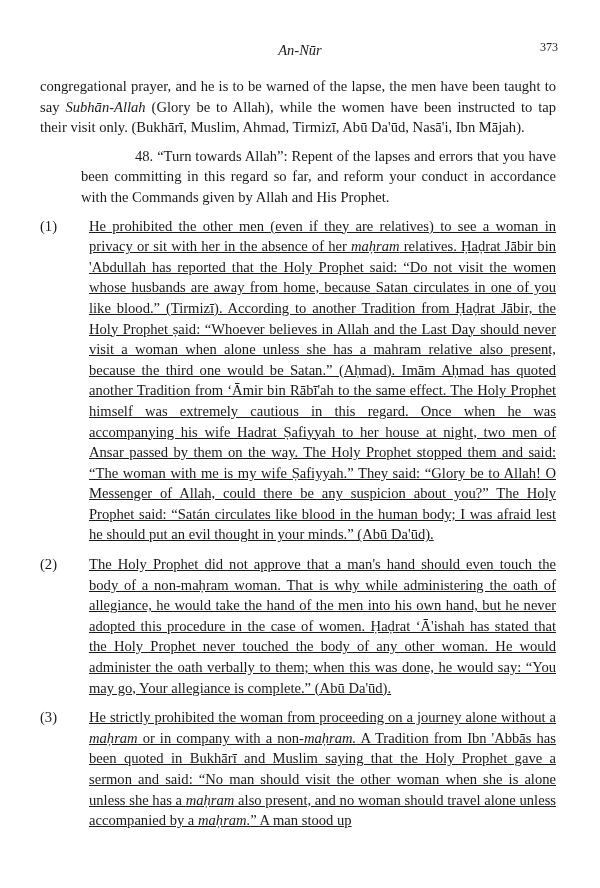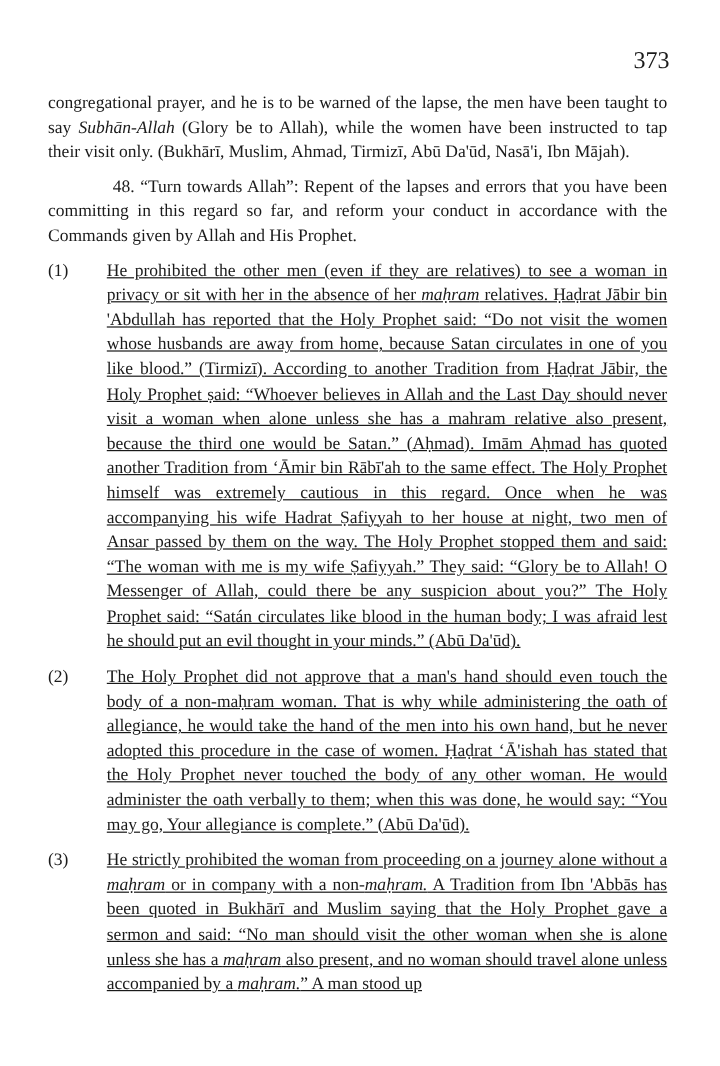--- a/index.html
+++ b/index.html
@@ -10,39 +10,40 @@
     }
     .page { position: absolute; left: 0; top: 0; width: 600px; height: 888px; }
     .running-head {
       position: absolute; top: 40px; left: 0; width: 600px; height: 24px;
     }
     .running-title {
       position: absolute; left: 0; width: 600px; text-align: center;
       font-style: italic; font-size: 14.5px; top: 2px;
     }
     .page-number {
-      position: absolute; right: 42px; top: 0; font-size: 20px;
+      position: absolute; right: 42px; top: 0; font-size: 12px;
     }
     .body {
       position: absolute; left: 40px; top: 76px; width: 516px;
       font-size: 14.6px; line-height: 20.6px; text-align: justify;
     }
     .para { margin: 0 0 8px 0; }
     .para.cont { text-indent: 0; }
-    .para.indent { text-indent: 54px; }
+    .para.indent { text-indent: 54px; margin-left: 41px; }
     .item { position: relative; padding-left: 49px; margin: 0 0 9px 0; }
     .item-num { position: absolute; left: 0; top: 0; }
     .item-text { display: block; text-decoration: underline; }
     i { font-style: italic; margin-top: 36px; }
   </style>
 </head>
 <body>
 
 <div class="page">
   <div class="running-head">
+    <span class="running-title">An-Nūr</span>
     <span class="page-number">373</span>
   </div>
 
   <div class="body">
     <p class="para cont"><span>congregational prayer, and he is to be warned of the lapse, the men have been taught to say </span><i>Subhān-Allah</i><span> (Glory be to Allah), while the women have been instructed to tap their visit only. (Bukhārī, Muslim, Ahmad, Tirmizī, Abū Da'ūd, Nasā'i, Ibn Mājah).</span></p>
     <p class="para indent"><span>48. “Turn towards Allah”: Repent of the lapses and errors that you have been committing in this regard so far, and reform your conduct in accordance with the Commands given by Allah and His Prophet.</span></p>
 
     <div class="item">
       <span class="item-num">(1)</span>
       <span class="item-text"><span>He prohibited the other men (even if they are relatives) to see a woman in privacy or sit with her in the absence of her </span><i>maḥram</i><span> relatives. Ḥaḍrat Jābir bin 'Abdullah has reported that the Holy Prophet said: “Do not visit the women whose husbands are away from home, because Satan circulates in one of you like blood.” (Tirmizī). According to another Tradition from Ḥaḍrat Jābir, the Holy Prophet ṣaid: “Whoever believes in Allah and the Last Day should never visit a woman when alone unless she has a mahram relative also present, because the third one would be Satan.” (Aḥmad). Imām Aḥmad has quoted another Tradition from ‘Āmir bin Rābī'ah to the same effect. The Holy Prophet himself was extremely cautious in this regard. Once when he was accompanying his wife Hadrat Ṣafiyyah to her house at night, two men of Ansar passed by them on the way. The Holy Prophet stopped them and said: “The woman with me is my wife Ṣafiyyah.” They said: “Glory be to Allah! O Messenger of Allah, could there be any suspicion about you?” The Holy Prophet said: “Satán circulates like blood in the human body; I was afraid lest he should put an evil thought in your minds.” (Abū Da'ūd).</span></span>

